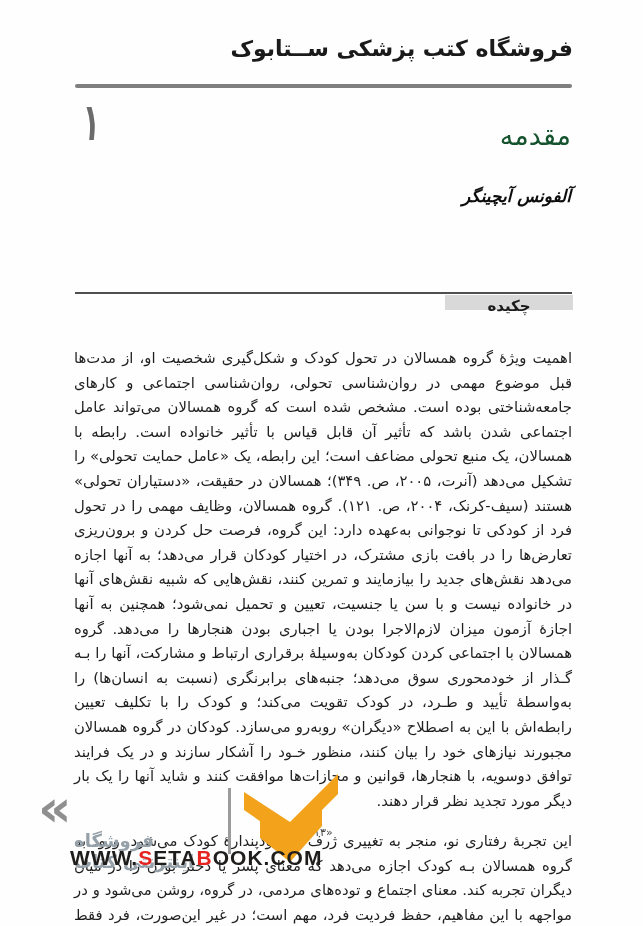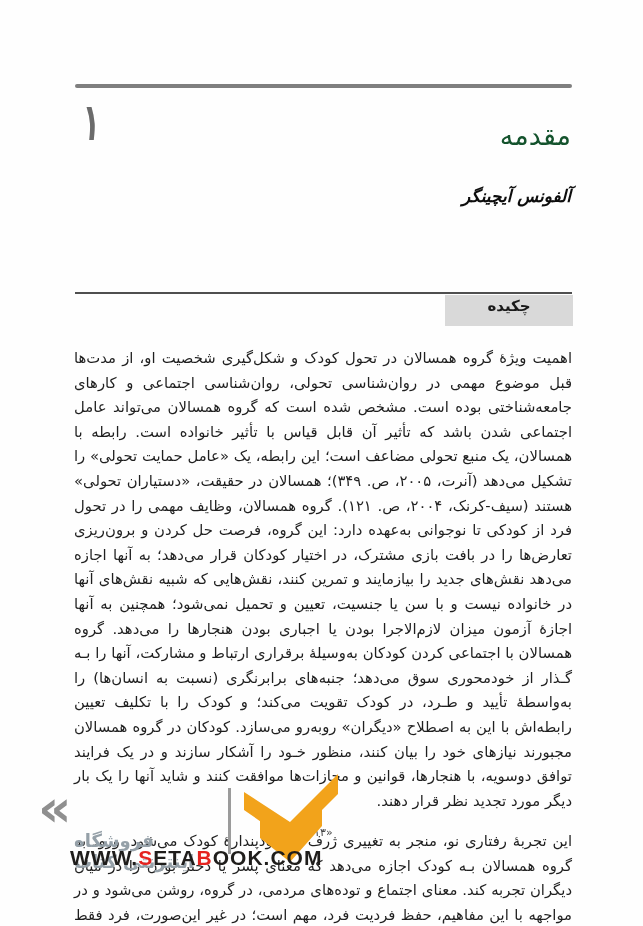--- a/index.html
+++ b/index.html
@@ -42,21 +42,21 @@
     font-style:italic;
     text-align:center;
   }
 
   
   .abstract-rule{
     position:absolute;top:292px;left:75px;width:497px;height:2px;
     background:#4f4f4f;
   }
   .abstract-label{
-    position:absolute;top:295px;right:70px;width:128px;height:31px;
+    position:absolute;top:295px;right:70px;width:128px;height:15px;
     background:#d9d9d9;
     direction:rtl;text-align:center;
     font-size:15px;font-weight:bold;color:#1a1a1a;
     line-height:23px;
   }
 
   
   .body-text{
     position:absolute;top:330px;left:74px;width:498px;
     direction:rtl;text-align:justify;
@@ -103,20 +103,21 @@
     font-size:21px;font-weight:bold;color:#1f1d1b;
     letter-spacing:1px;white-space:nowrap;
   }
   .wm-site .red{color:#E5231F;}
 </style>
 </head>
 <body>
 
 <div class="page">
 
+  <div class="store-header">فروشگاه کتب پزشکی ســتابوک</div>
   <div class="header-rule"></div>
 
   <div class="chapter-number">۱</div>
   <div class="chapter-title">مقدمه</div>
   <div class="author">آلفونس آیچینگر</div>
 
   <div class="abstract-rule"></div>
   <div class="abstract-label">چکیده</div>
 
   <div class="body-text">

